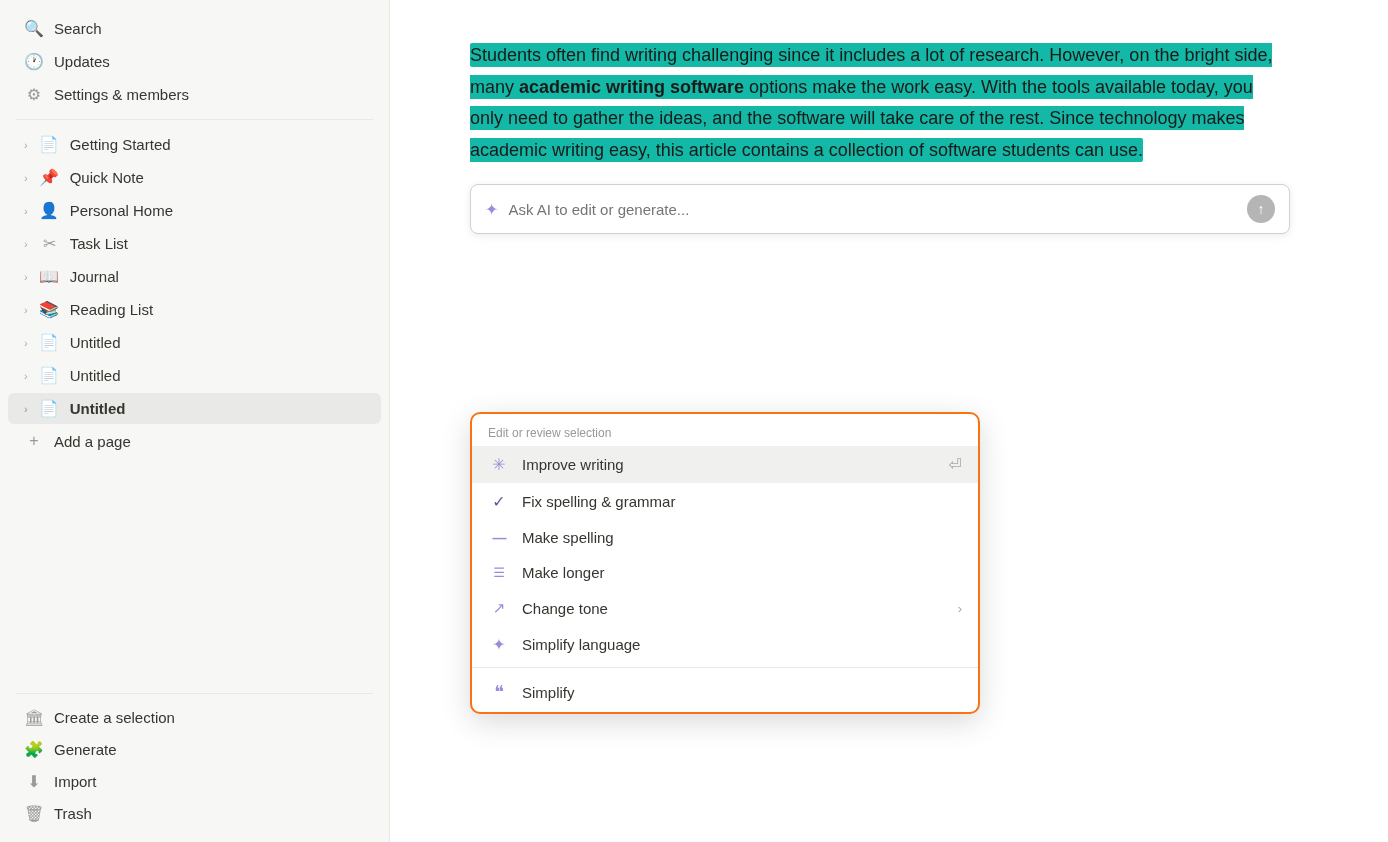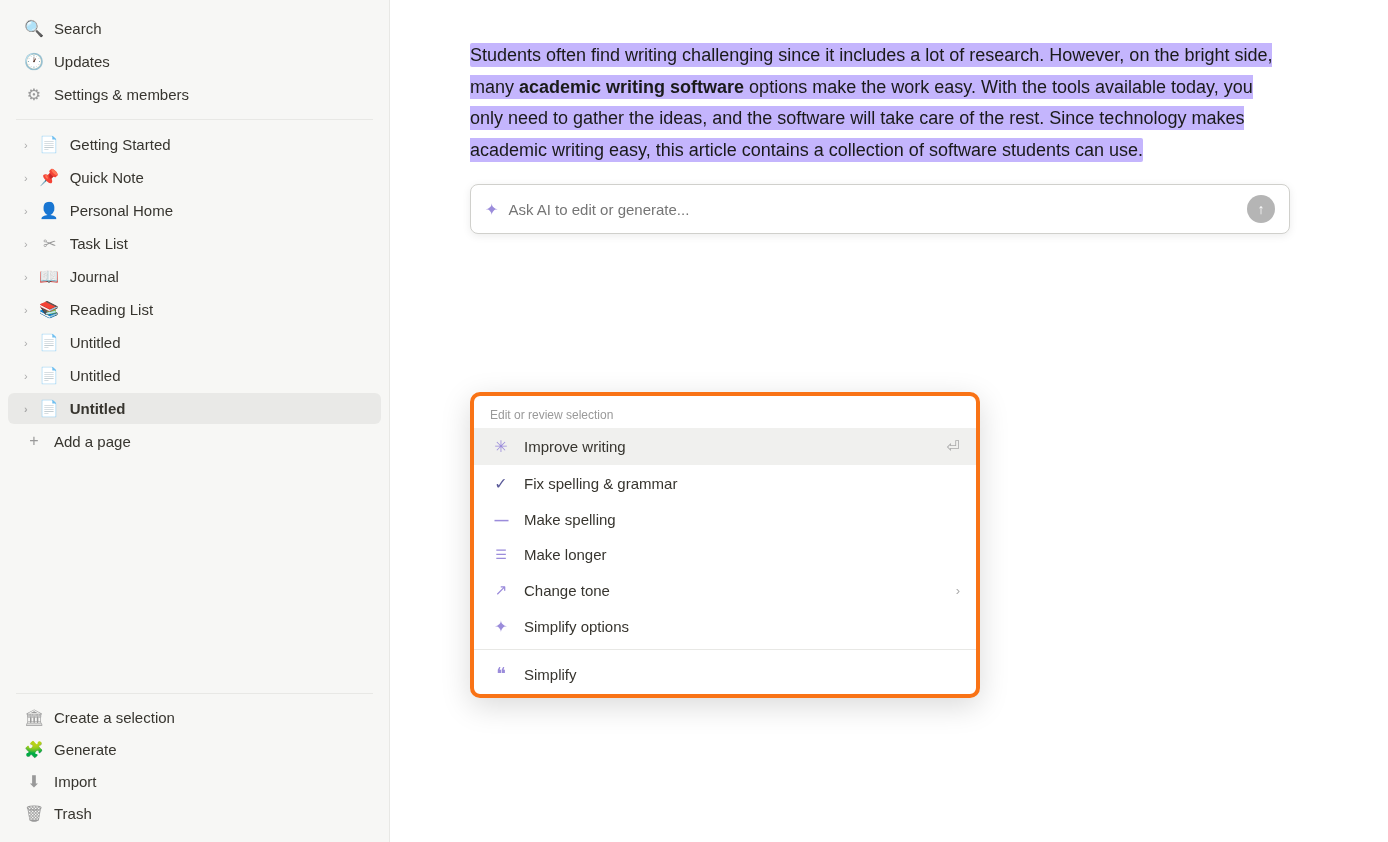--- a/index.html
+++ b/index.html
@@ -75,21 +75,21 @@
     }
 
     .editor-area {
       flex: 1;
       padding: 40px 80px;
       overflow-y: auto;
       position: relative;
     }
 
     .selected-text {
-      background: #c4b5fd;
+      background: #14b8a6;
       font-size: 18px;
       line-height: 1.7;
       color: #1a1a1a;
       display: inline;
       border-radius: 2px;
       padding: 2px 0;
     }
 
     .selected-text .bold {
       font-weight: 700;
@@ -130,25 +130,25 @@
       align-items: center;
       justify-content: center;
       cursor: pointer;
       color: #fff;
       font-size: 14px;
     }
 
     
     .ai-dropdown {
       position: absolute;
-      top: 392px;
+      top: 412px;
       left: 80px;
       width: 510px;
       background: #fff;
-      border: 4px solid #f97316;
+      border: 2px solid #f97316;
       border-radius: 10px;
       box-shadow: 0 8px 30px rgba(0,0,0,0.15);
       z-index: 100;
       overflow: hidden;
     }
 
     .ai-dropdown-section-label {
       font-size: 12px;
       color: #999;
       padding: 12px 16px 6px 16px;
@@ -343,21 +343,21 @@
       </div>
 
       <div class="ai-menu-item">
         <span class="menu-icon" style="font-size:15px;">↗</span>
         <span class="menu-label">Change tone</span>
         <span class="chevron-right">›</span>
       </div>
 
       <div class="ai-menu-item">
         <span class="menu-icon">✦</span>
-        <span class="menu-label">Simplify options</span>
+        <span class="menu-label">Simplify language</span>
       </div>
 
       <div class="ai-dropdown-divider"></div>
 
 
       <div class="ai-menu-item">
         <span class="menu-icon" style="font-size:18px; color:#9b8cdb;">❝</span>
         <span class="menu-label">Simplify</span>
       </div>
     </div>

